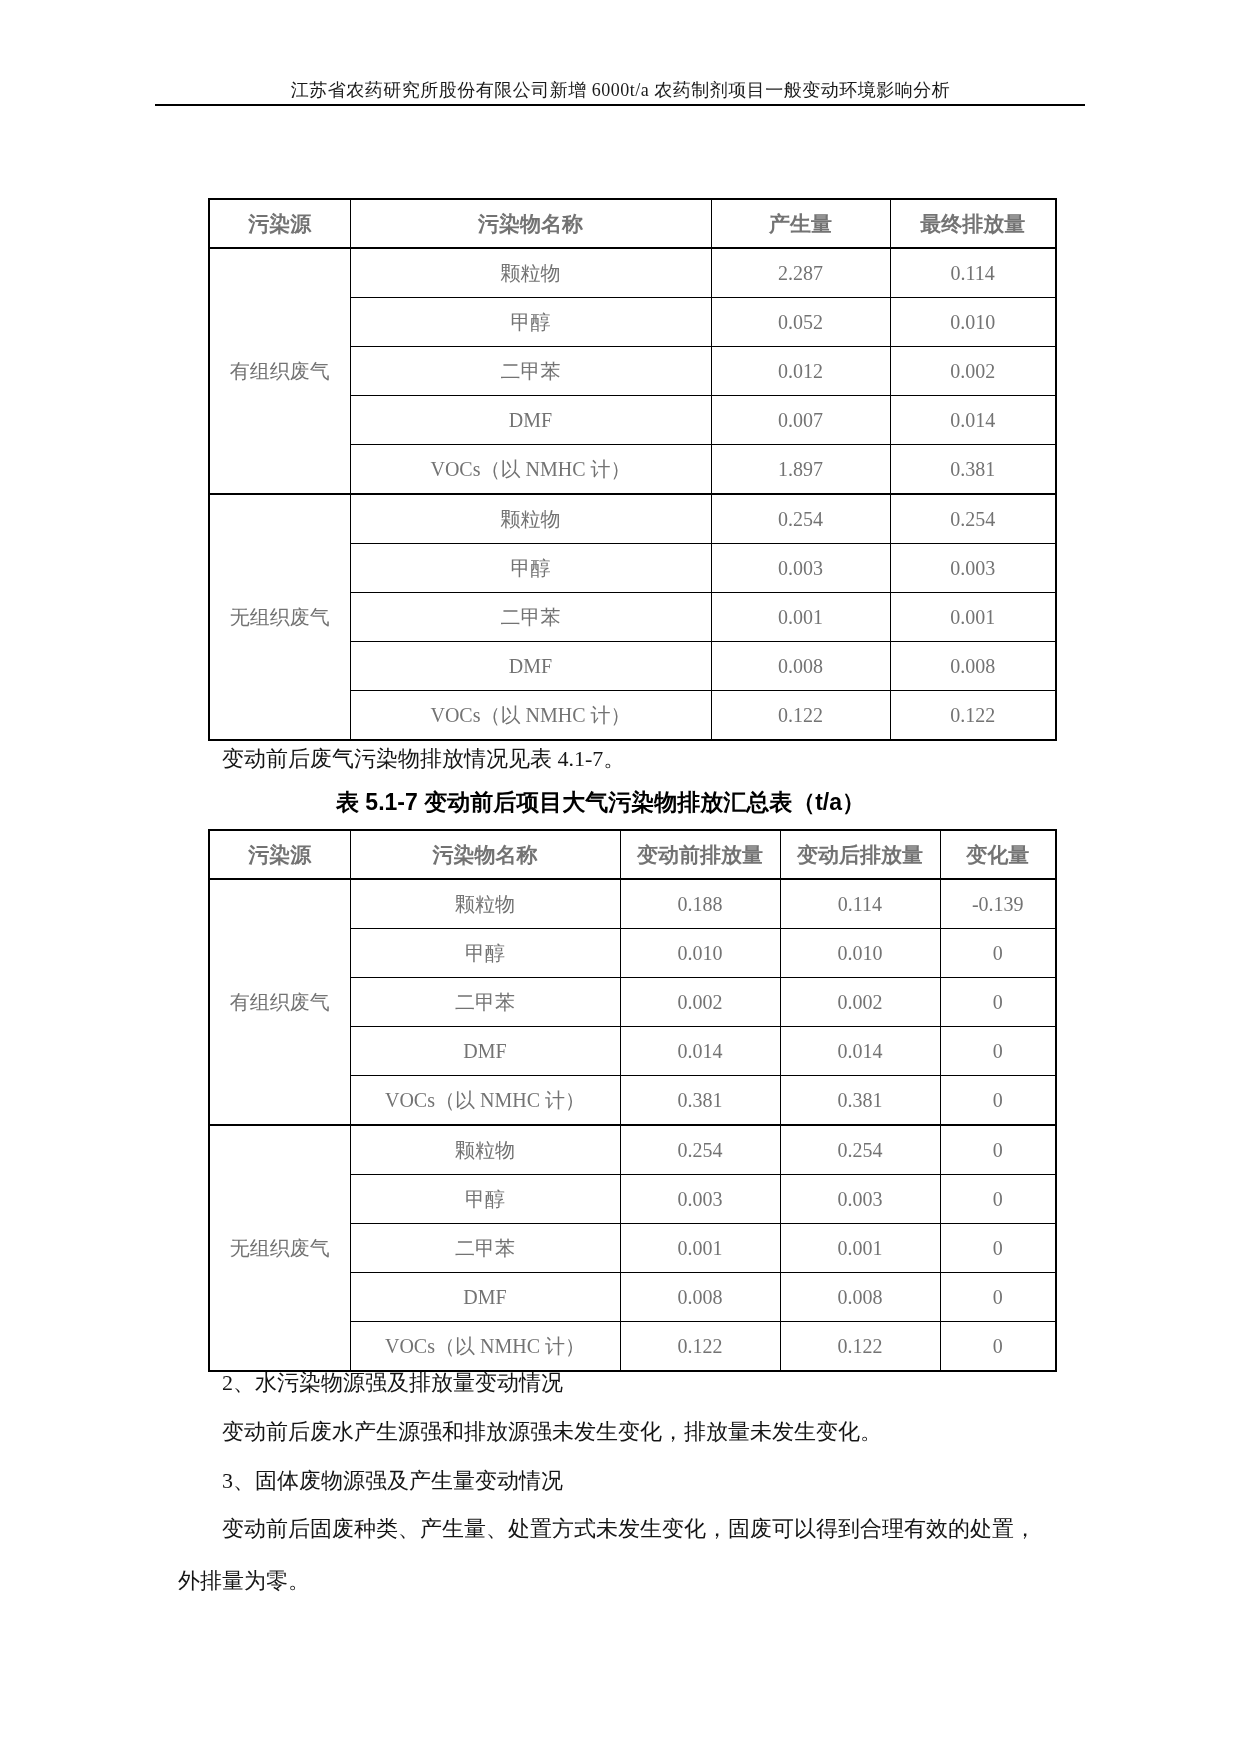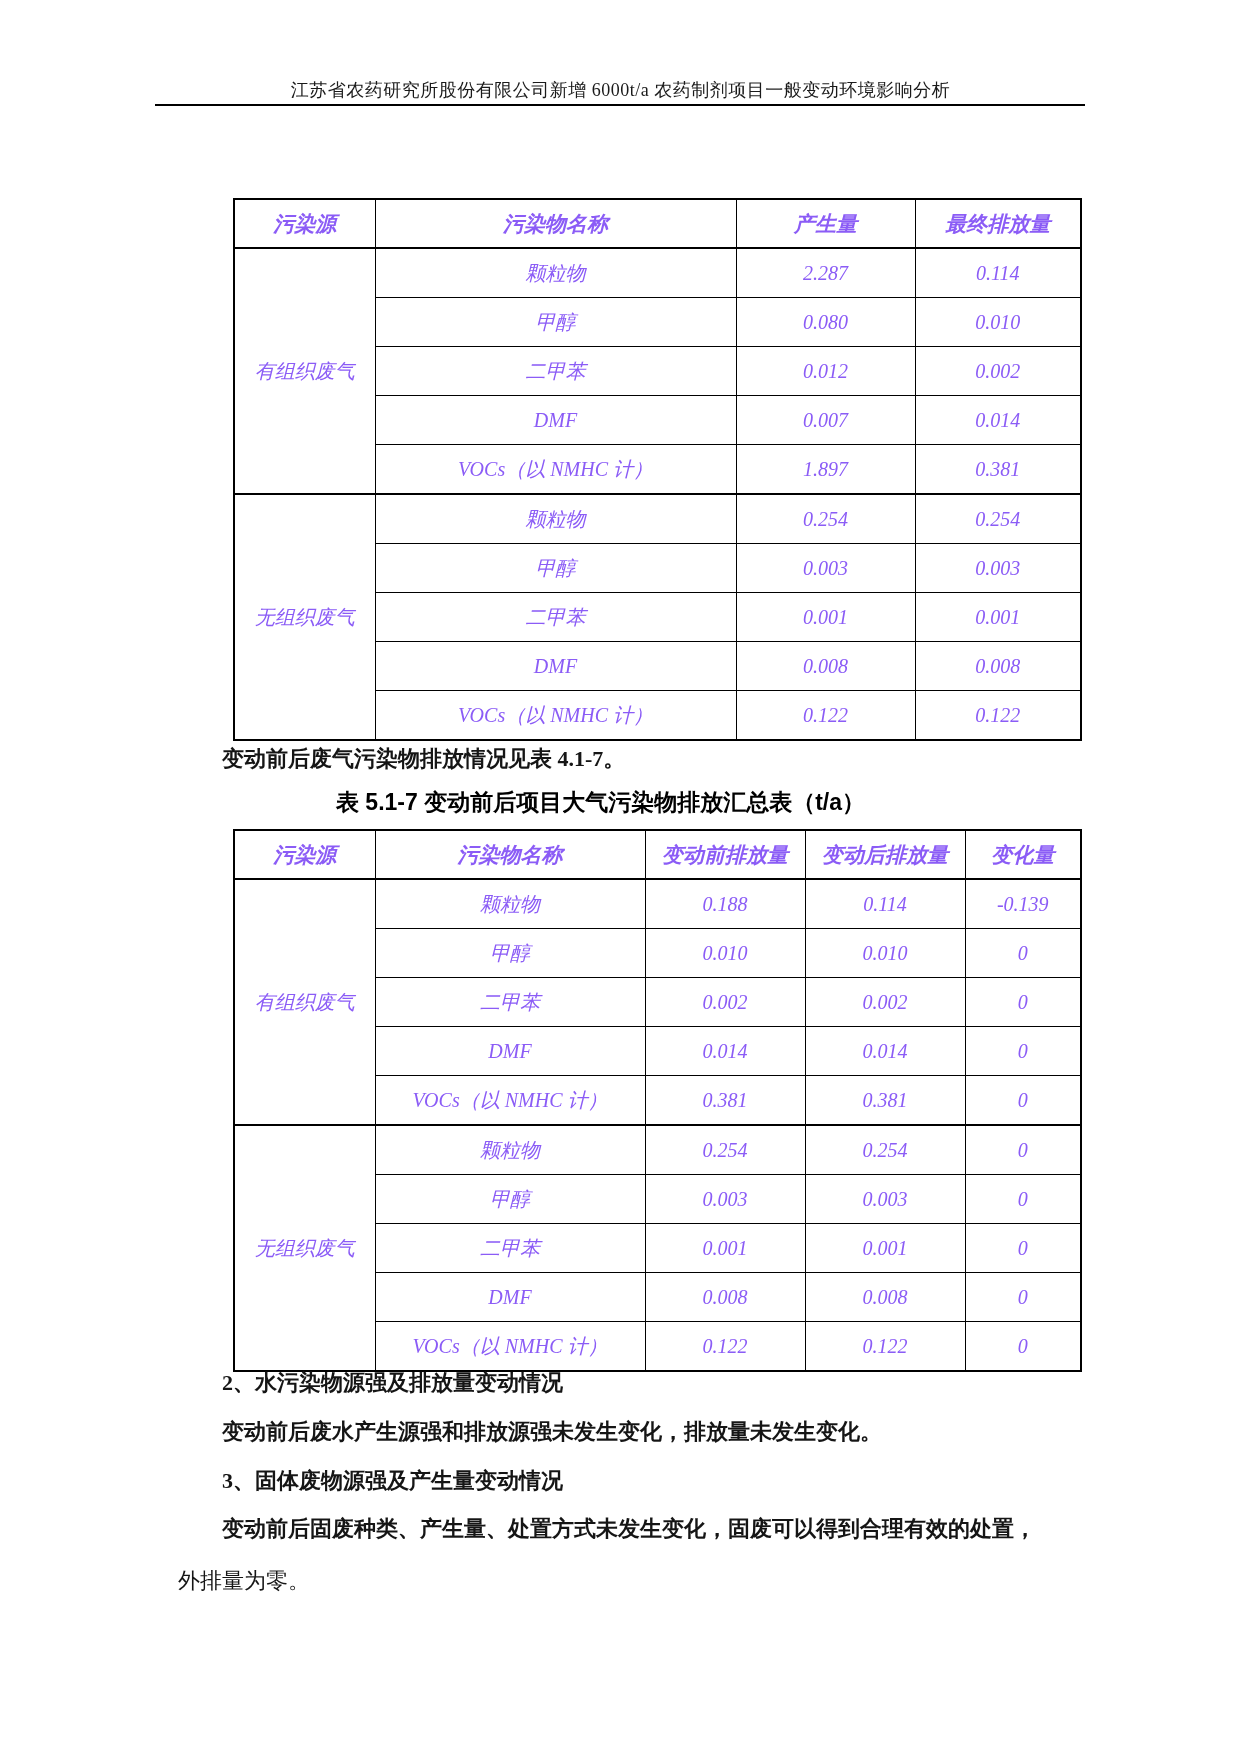--- a/index.html
+++ b/index.html
@@ -26,26 +26,25 @@
     position:absolute;left:0;right:40px;
     text-align:center;
     font-family:"Liberation Sans","DejaVu Sans",sans-serif;
     font-weight:700;
     font-size:23px;
     color:#000;
   }
   #title1{top:144px;}
   #title2{top:787px;}
   table.data-table{
-    position:absolute;left:233px;width:847px;
+    position:absolute;left:208px;width:847px;
     border-collapse:collapse;
     table-layout:fixed;
     font-size:20px;
-    color:#8b5cf6;
-    font-style:italic;
+    color:#737373;
   }
   #table1{top:198px;}
   #table2{top:829px;}
   table.data-table,
   table.data-table th,
   table.data-table td{
     border:1px solid #000;
   }
   table.data-table{border:2px solid #000;}
   table.data-table th{
@@ -70,21 +69,21 @@
   table.data-table tr.group-start td{
     border-top:2px solid #000;
   }
   .para{
     position:absolute;left:178px;width:920px;
     margin:0;
     font-size:22px;
     line-height:30px;
     color:#151515;
   }
-  .para.indent{text-indent:2em;font-weight:bold;}
+  .para.indent{text-indent:2em;}
   #note{top:744px;}
   #para0{top:1368px;}
   #para1{top:1417px;}
   #para2{top:1466px;}
   #para3{top:1514px;}
   #para4{top:1566px;}
   .page-number{
     position:absolute;top:1616px;left:0;right:0;
     text-align:center;
     font-size:18px;
@@ -117,21 +116,21 @@
       </thead>
       <tbody>
         <tr>
           <td rowspan="5">有组织废气</td>
           <td>颗粒物</td>
           <td class="num">2.287</td>
           <td class="num">0.114</td>
         </tr>
         <tr>
           <td>甲醇</td>
-          <td class="num">0.080</td>
+          <td class="num">0.052</td>
           <td class="num">0.010</td>
         </tr>
         <tr>
           <td>二甲苯</td>
           <td class="num">0.012</td>
           <td class="num">0.002</td>
         </tr>
         <tr>
           <td>DMF</td>
           <td class="num">0.007</td>

